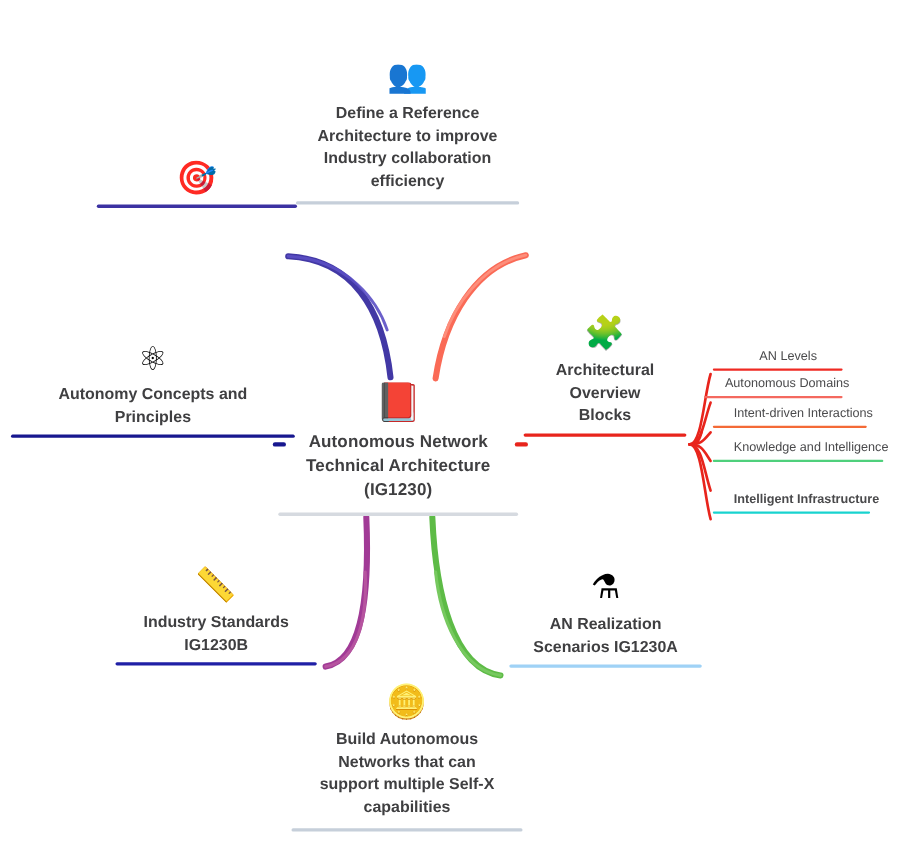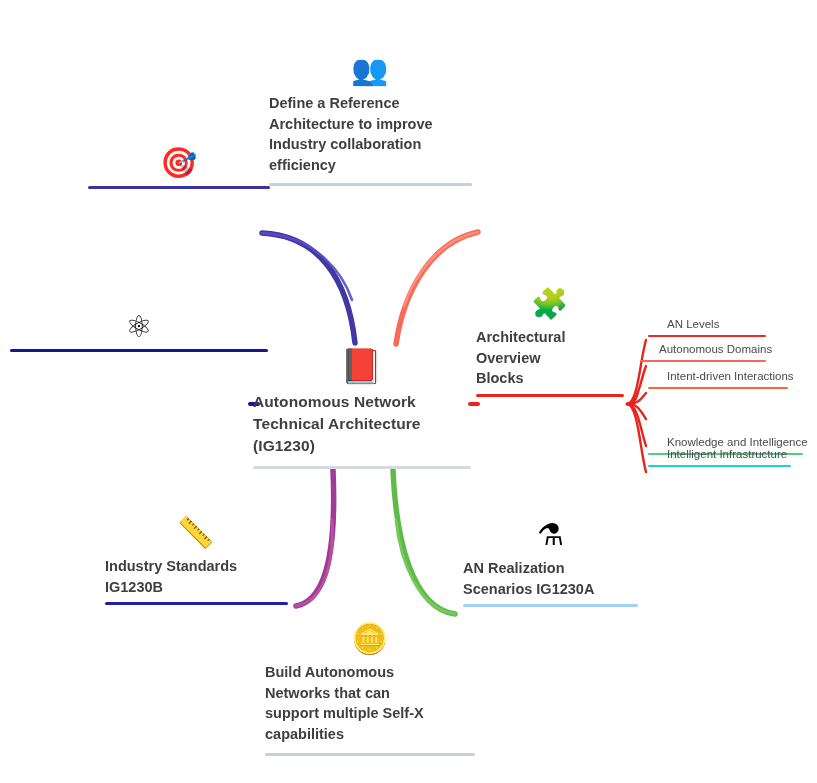--- a/index.html
+++ b/index.html
@@ -11,21 +11,21 @@
     overflow:hidden;
     position:relative;
     -webkit-font-smoothing:antialiased;
   }
   #canvas{position:absolute;left:0;top:0;width:817px;height:783px;}
   #links{position:absolute;left:0;top:0;width:817px;height:783px;pointer-events:none;}
 
   .node{position:absolute;box-sizing:border-box;}
   .node .txt{
     color:#3f3f41;
-    text-align:left;
+    text-align:center;
     line-height:1.42;
     white-space:pre-line;
   }
   .node .rule{
     height:3px;border-radius:2px;margin-top:5px;width:100%;
   }
   .ico{
     text-align:center;line-height:1;
     user-select:none;
   }
@@ -68,21 +68,21 @@
   #n-realization .ico{margin-bottom:8px;}
   #n-realization .rule{background:#9fd2f6;}
 
   #n-build{left:265px;top:624px;width:210px;}
   #n-build .ico{margin-bottom:8px;}
   #n-build .rule{background:#c6cfda;height:2.5px;margin-top:9px;}
 
   
   .sub{position:absolute;box-sizing:border-box;}
   .sub .stxt{
-    color:#4a4a4c;font-size:11.5px;text-align:left;
+    color:#4a4a4c;font-size:11.5px;text-align:center;
     line-height:1.3;white-space:nowrap;margin-left:19px;
   }
   .sub .srule{height:2px;border-radius:1px;margin-top:3px;width:100%;}
 </style>
 </head>
 <body>
 
 <div id="canvas">
 
   <svg id="links" viewBox="0 0 817 783" xmlns="http://www.w3.org/2000/svg">
@@ -140,20 +140,22 @@
     <div class="txt">Define a Reference
 Architecture to improve
 Industry collaboration
 efficiency</div>
     <div class="rule" style="background: rgb(198, 207, 218);"></div>
   </div>
 
 
   <div class="node main" id="n-autonomy">
     <div class="ico">⚛</div>
+    <div class="txt">Autonomy Concepts and
+Principles</div>
     <div class="rule" style="background: rgb(23, 23, 143);"></div>
   </div>
 
   <div class="node main" id="n-abb">
     <div class="ico">🧩</div>
     <div class="txt">Architectural
 Overview
 Blocks</div>
     <div class="rule" style="background: rgb(232, 36, 28);"></div>
   </div>
@@ -190,23 +192,23 @@
     <div class="stxt">Autonomous Domains</div>
     <div class="srule" style="background: rgb(244, 105, 95);"></div>
   </div>
 
   <div class="sub" id="s2" style="left:648px;top:369px;width:140px;">
     <div class="stxt">Intent-driven Interactions</div>
     <div class="srule" style="background: rgb(244, 106, 54);"></div>
   </div>
 
 
-  <div class="sub" id="s4" style="left:648px;top:435px;width:155px;">
+  <div class="sub" id="s4" style="left:648px;top:400px;width:155px;">
     <div class="stxt">Knowledge and Intelligence</div>
     <div class="srule" style="background: rgb(79, 208, 124);"></div>
   </div>
 
-  <div class="sub" id="s5" style="left:648px;top:447px;width:143px;">
+  <div class="sub" id="s5" style="left:648px;top:447px;width:143px;font-weight:bold;">
     <div class="stxt">Intelligent Infrastructure</div>
     <div class="srule" style="background: rgb(24, 211, 207);"></div>
   </div>
 
 </div>
 
 </body></html>

